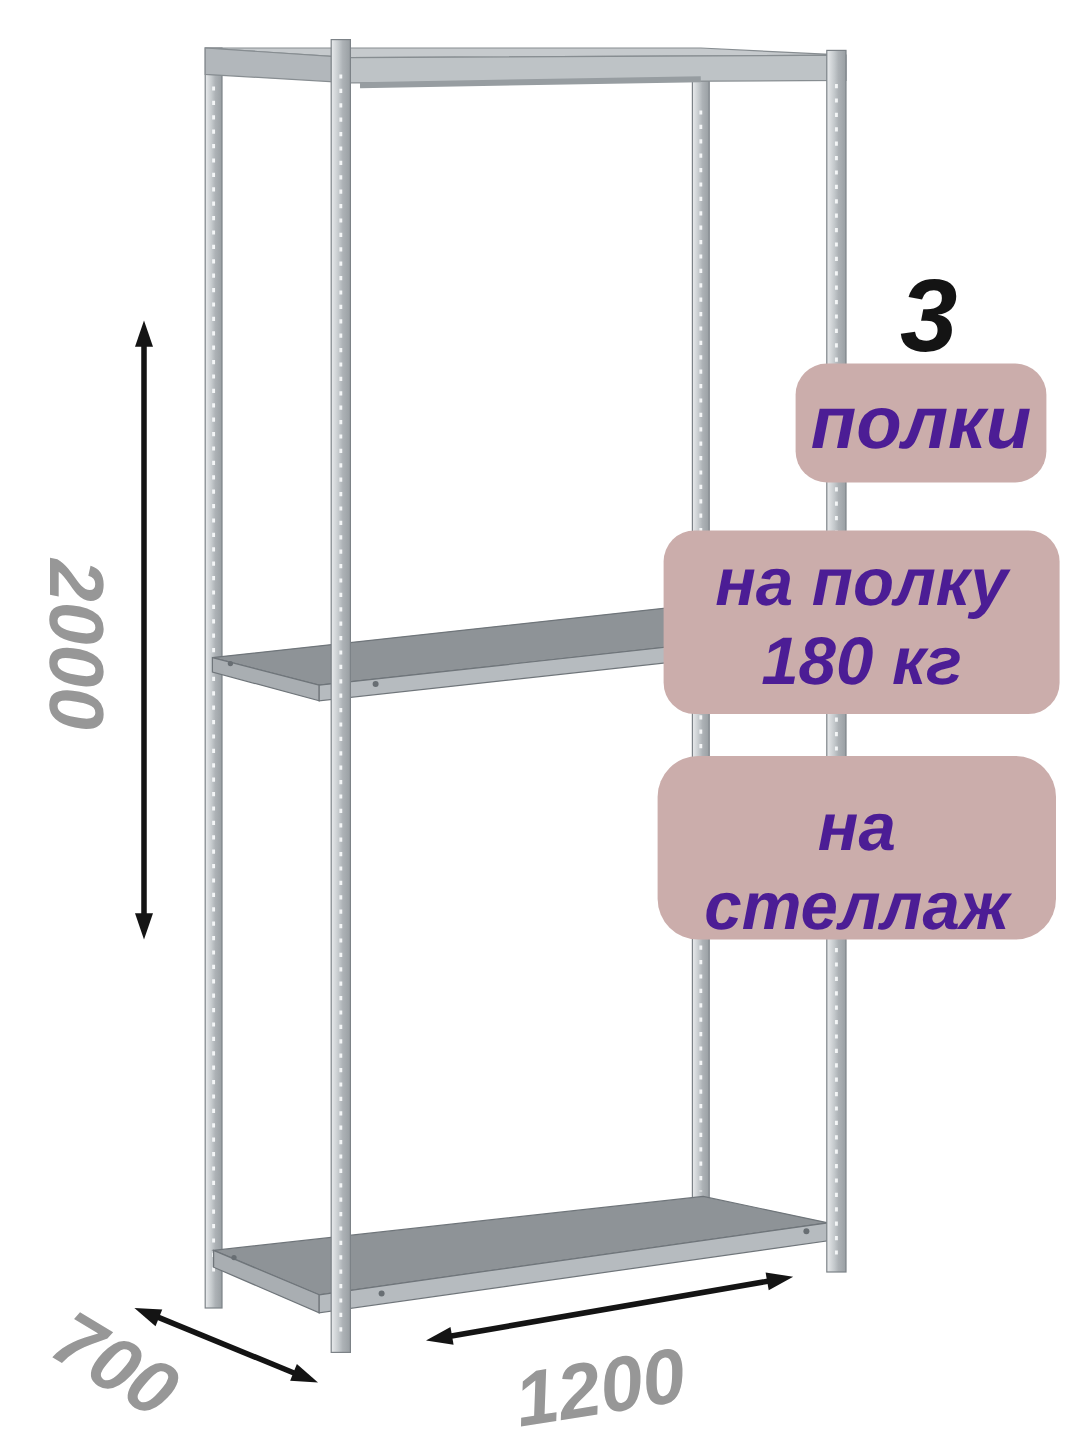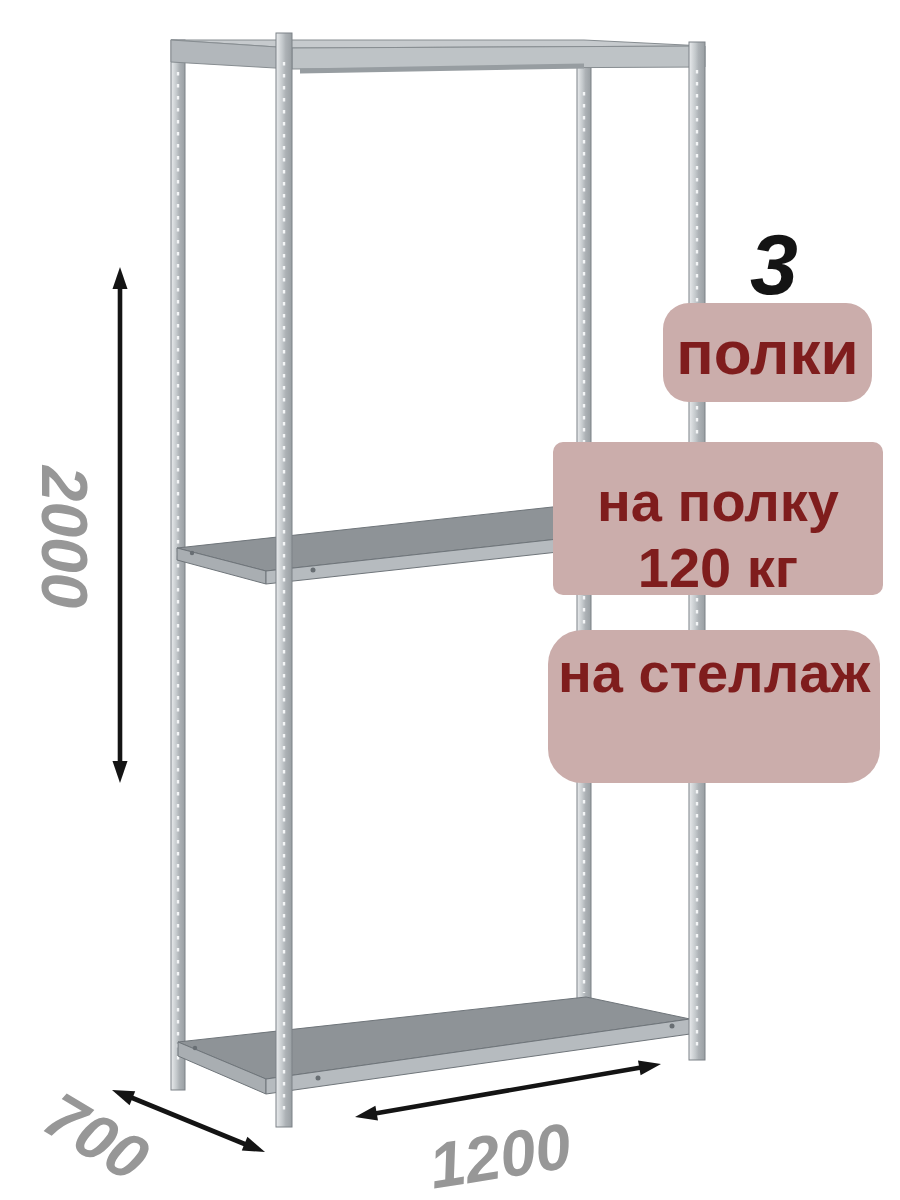--- a/index.html
+++ b/index.html
@@ -2,28 +2,28 @@
 <html><head>
 <meta charset="utf-8">
 <style>
   html,body{margin:0;padding:0;background:#ffffff;}
   body{width:900px;height:1200px;position:relative;overflow:hidden;
        font-family:"Liberation Sans","DejaVu Sans",sans-serif;}
   .stage{position:absolute;left:0;top:0;width:900px;height:1200px;}
   svg.stage{z-index:1;}
 
   
-  .badge{position:absolute;z-index:3;background:#cbadab;color:#7f1d1d;
-         font-weight:bold;text-align:center;box-sizing:border-box;}
+  .badge{position:absolute;z-index:3;background:#cbadab;color:#4c1d95;
+         font-weight:bold;text-align:center;box-sizing:border-box;font-style:italic;}
   #badge-count{left:663px;top:303px;width:209px;height:99px;border-radius:26px;
                font-size:62px;line-height:99px;}
-  #badge-shelf{left:553px;top:442px;width:330px;height:153px;border-radius:10px;
-               font-size:56px;line-height:66px;padding-top:27px;}
+  #badge-shelf{left:553px;top:442px;width:330px;height:153px;border-radius:26px;
+               font-size:56px;line-height:66px;padding-top:10px;}
   #badge-rack{left:548px;top:630px;width:332px;height:153px;border-radius:34px;
-              font-size:56px;line-height:66px;padding-top:10px;}
+              font-size:56px;line-height:66px;padding-top:26px;}
 
   .count-number{position:absolute;z-index:3;left:774px;top:264px;
                 transform:translate(-50%,-50%);
                 font-size:86px;font-weight:bold;font-style:italic;color:#141414;}
 
   
   .dim{position:absolute;z-index:2;color:#979797;font-style:italic;font-weight:600;
        font-size:64px;white-space:nowrap;}
   #dim-height{left:64px;top:537px;transform:translate(-50%,-50%) rotate(90deg);}
   #dim-depth{left:96px;top:1137px;transform:translate(-50%,-50%) rotate(31deg);}
@@ -104,21 +104,21 @@
 </svg>
 
 <div class="count-number">3</div>
 
 <div class="badge" id="badge-count">
   <span>полки</span>
 </div>
 
 <div class="badge" id="badge-shelf">
   <div>на полку</div>
-  <div>120 кг</div>
+  <div>180 кг</div>
 </div>
 
 <div class="badge" id="badge-rack">
   <div>на стеллаж</div>
 </div>
 
 <div class="dim" id="dim-height">2000</div>
 <div class="dim" id="dim-depth">700</div>
 <div class="dim" id="dim-width">1200</div>
 

